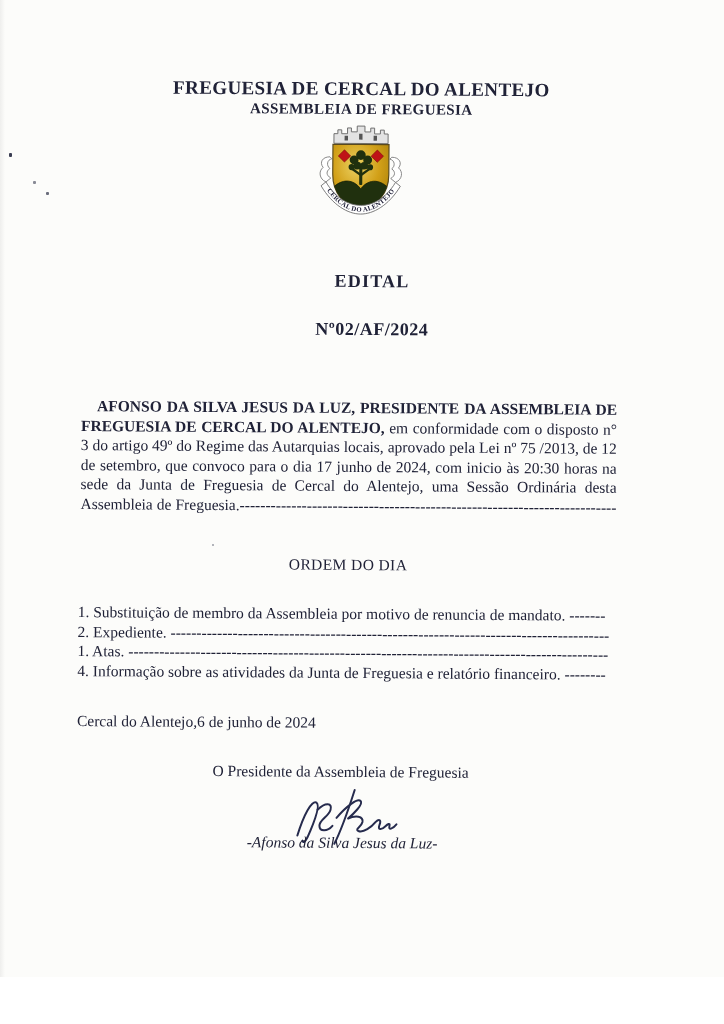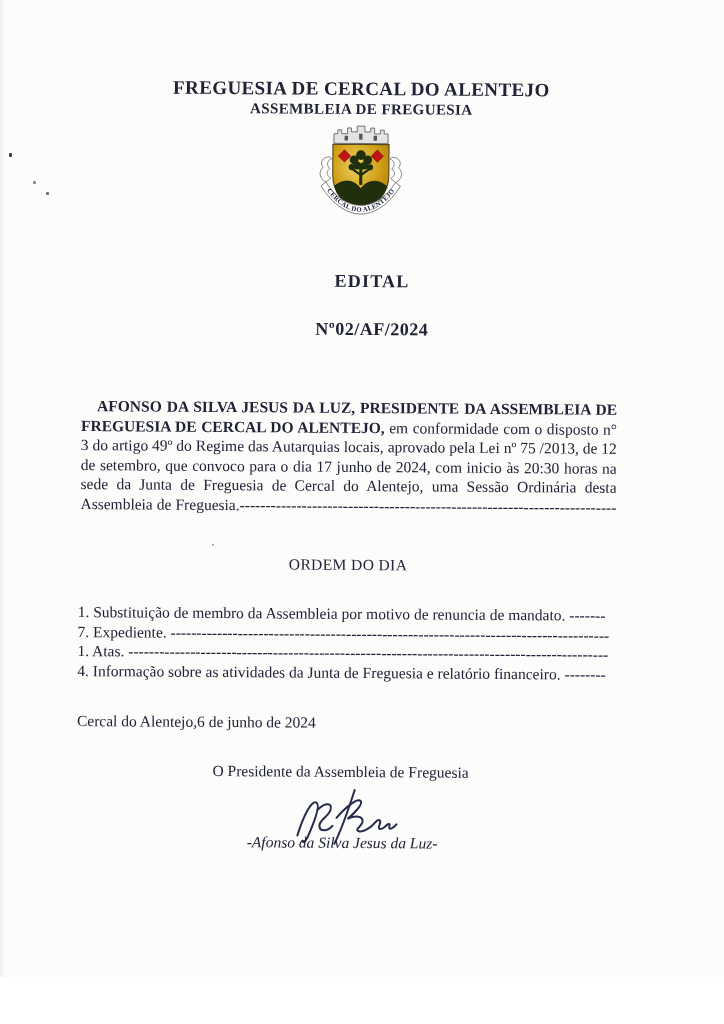--- a/index.html
+++ b/index.html
@@ -128,21 +128,21 @@
 
     <div class="doc-title">EDITAL</div>
     <div class="doc-number">Nº02/AF/2024</div>
 
     <p class="body-par"><span class="lead">AFONSO DA SILVA JESUS DA LUZ, PRESIDENTE DA ASSEMBLEIA DE FREGUESIA DE CERCAL DO ALENTEJO,</span><span> em conformidade com o disposto n° 3 do artigo 49º do Regime das Autarquias locais, aprovado pela Lei nº 75 /2013, de 12 de setembro, que convoco para o dia 17 junho de 2024, com inicio às 20:30 horas na sede da Junta de Freguesia de Cercal do Alentejo, uma Sessão Ordinária desta Assembleia de Freguesia.</span><span>--------------------------------------------------------------------------------------------------------------</span></p>
 
     <div class="agenda-heading">ORDEM DO DIA</div>
 
     <div class="agenda-list">
       <div class="agenda-item"><span>1. Substituição de membro da Assembleia por motivo de renuncia de mandato. </span><span>--------------------------------------------------------------------------------------------------------------</span></div>
-      <div class="agenda-item"><span>7. Expediente. </span><span>--------------------------------------------------------------------------------------------------------------</span></div>
+      <div class="agenda-item"><span>2. Expediente. </span><span>--------------------------------------------------------------------------------------------------------------</span></div>
       <div class="agenda-item"><span>1. Atas. </span><span>--------------------------------------------------------------------------------------------------------------</span></div>
       <div class="agenda-item"><span>4. Informação sobre as atividades da Junta de Freguesia e relatório financeiro. </span><span>--------------------------------------------------------------------------------------------------------------</span></div>
     </div>
 
     <div class="dateline">Cercal do Alentejo,6 de junho de 2024</div>
 
     <div class="role-line">O Presidente da Assembleia de Freguesia</div>
 
     <div class="sig-area">
       <svg class="signature-svg" width="120" height="62" viewBox="0 0 120 60">

